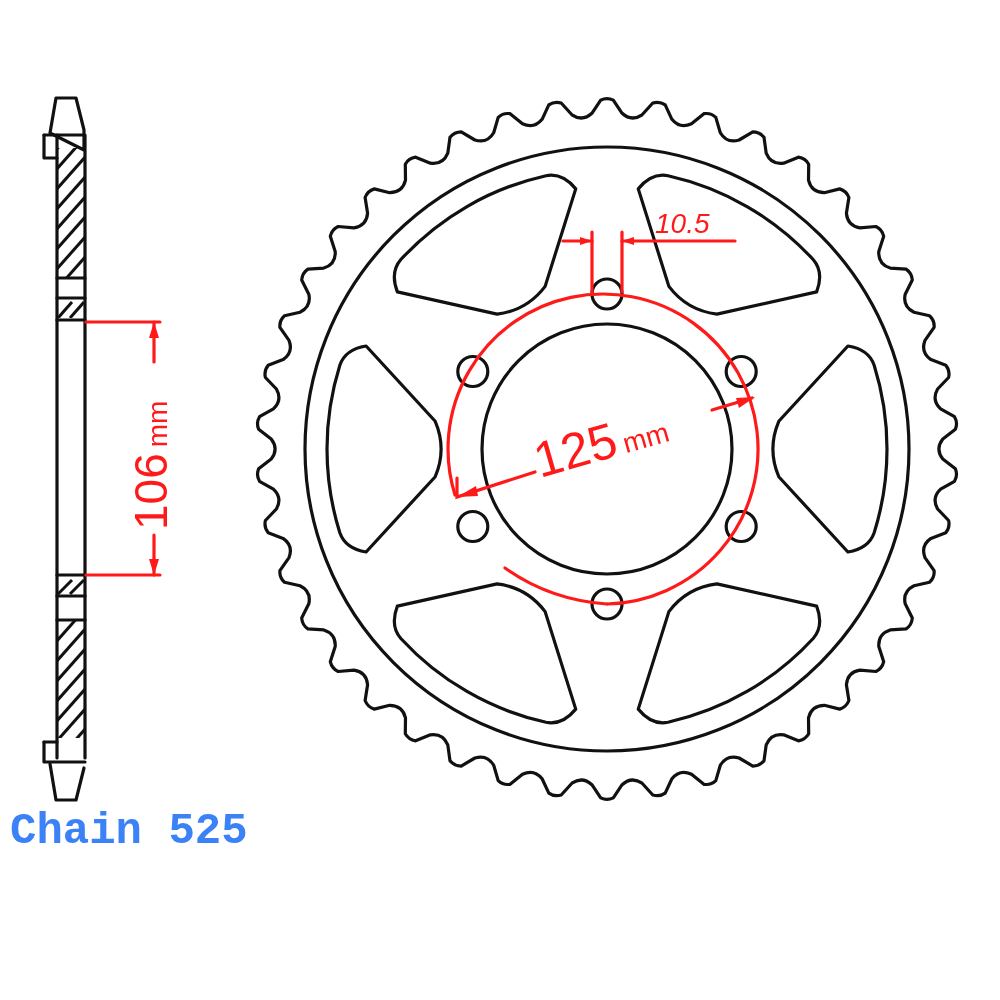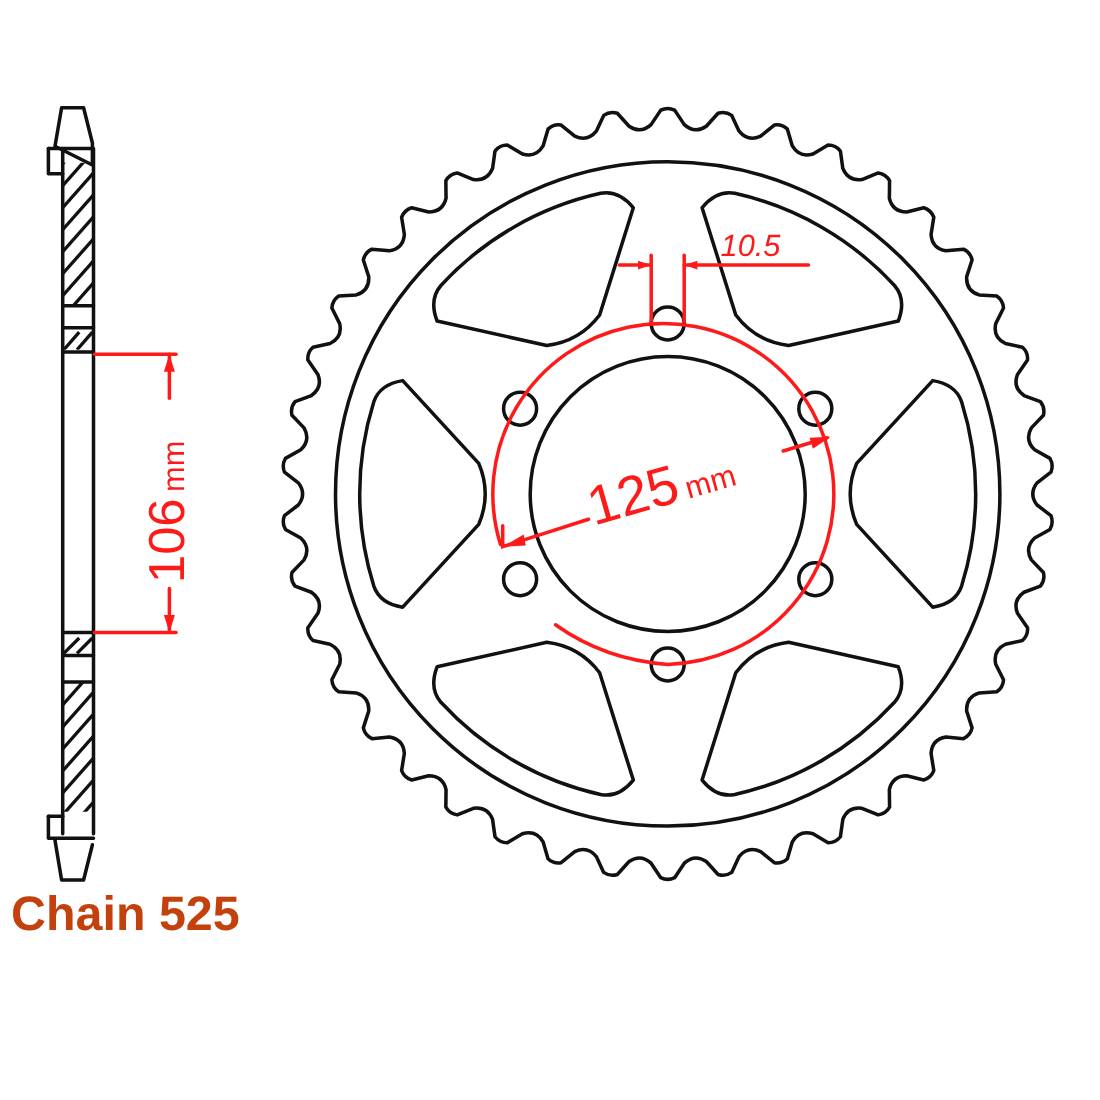--- a/index.html
+++ b/index.html
@@ -5,22 +5,22 @@
   html, body { margin: 0; padding: 0; background: #ffffff; }
   body { width: 1000px; height: 1000px; position: relative; overflow: hidden; }
   #canvas { position: absolute; left: 0; top: 0; width: 1000px; height: 1000px; }
   .ink { fill: none; stroke: #111111; stroke-width: 3.2; stroke-linejoin: round; stroke-linecap: round; }
   .red { fill: none; stroke: #ff1a1a; stroke-width: 3.2; stroke-linecap: round; }
   .red-fill { fill: #ff1a1a; stroke: none; }
   .hatch { stroke: #111111; stroke-width: 3; }
   .dim-text { font-family: "Liberation Sans", sans-serif; fill: #ff1a1a; }
   .caption {
     position: absolute; left: 10px; top: 806px;
-    font-family: Liberation Sans, sans-serif; font-weight: bold;
-    font-size: 44px; color: #c2410c; letter-spacing: 0px;
+    font-family: Liberation Mono, monospace; font-weight: bold;
+    font-size: 44px; color: #3b82f6; letter-spacing: 0px;
   }
 </style>
 </head>
 <body>
 
 <svg id="canvas" viewBox="0 0 1000 1000" xmlns="http://www.w3.org/2000/svg">
   <defs>
     <clipPath id="hubClipTop">
         <rect x="57" y="148" width="28" height="130"></rect>
       </clipPath>

